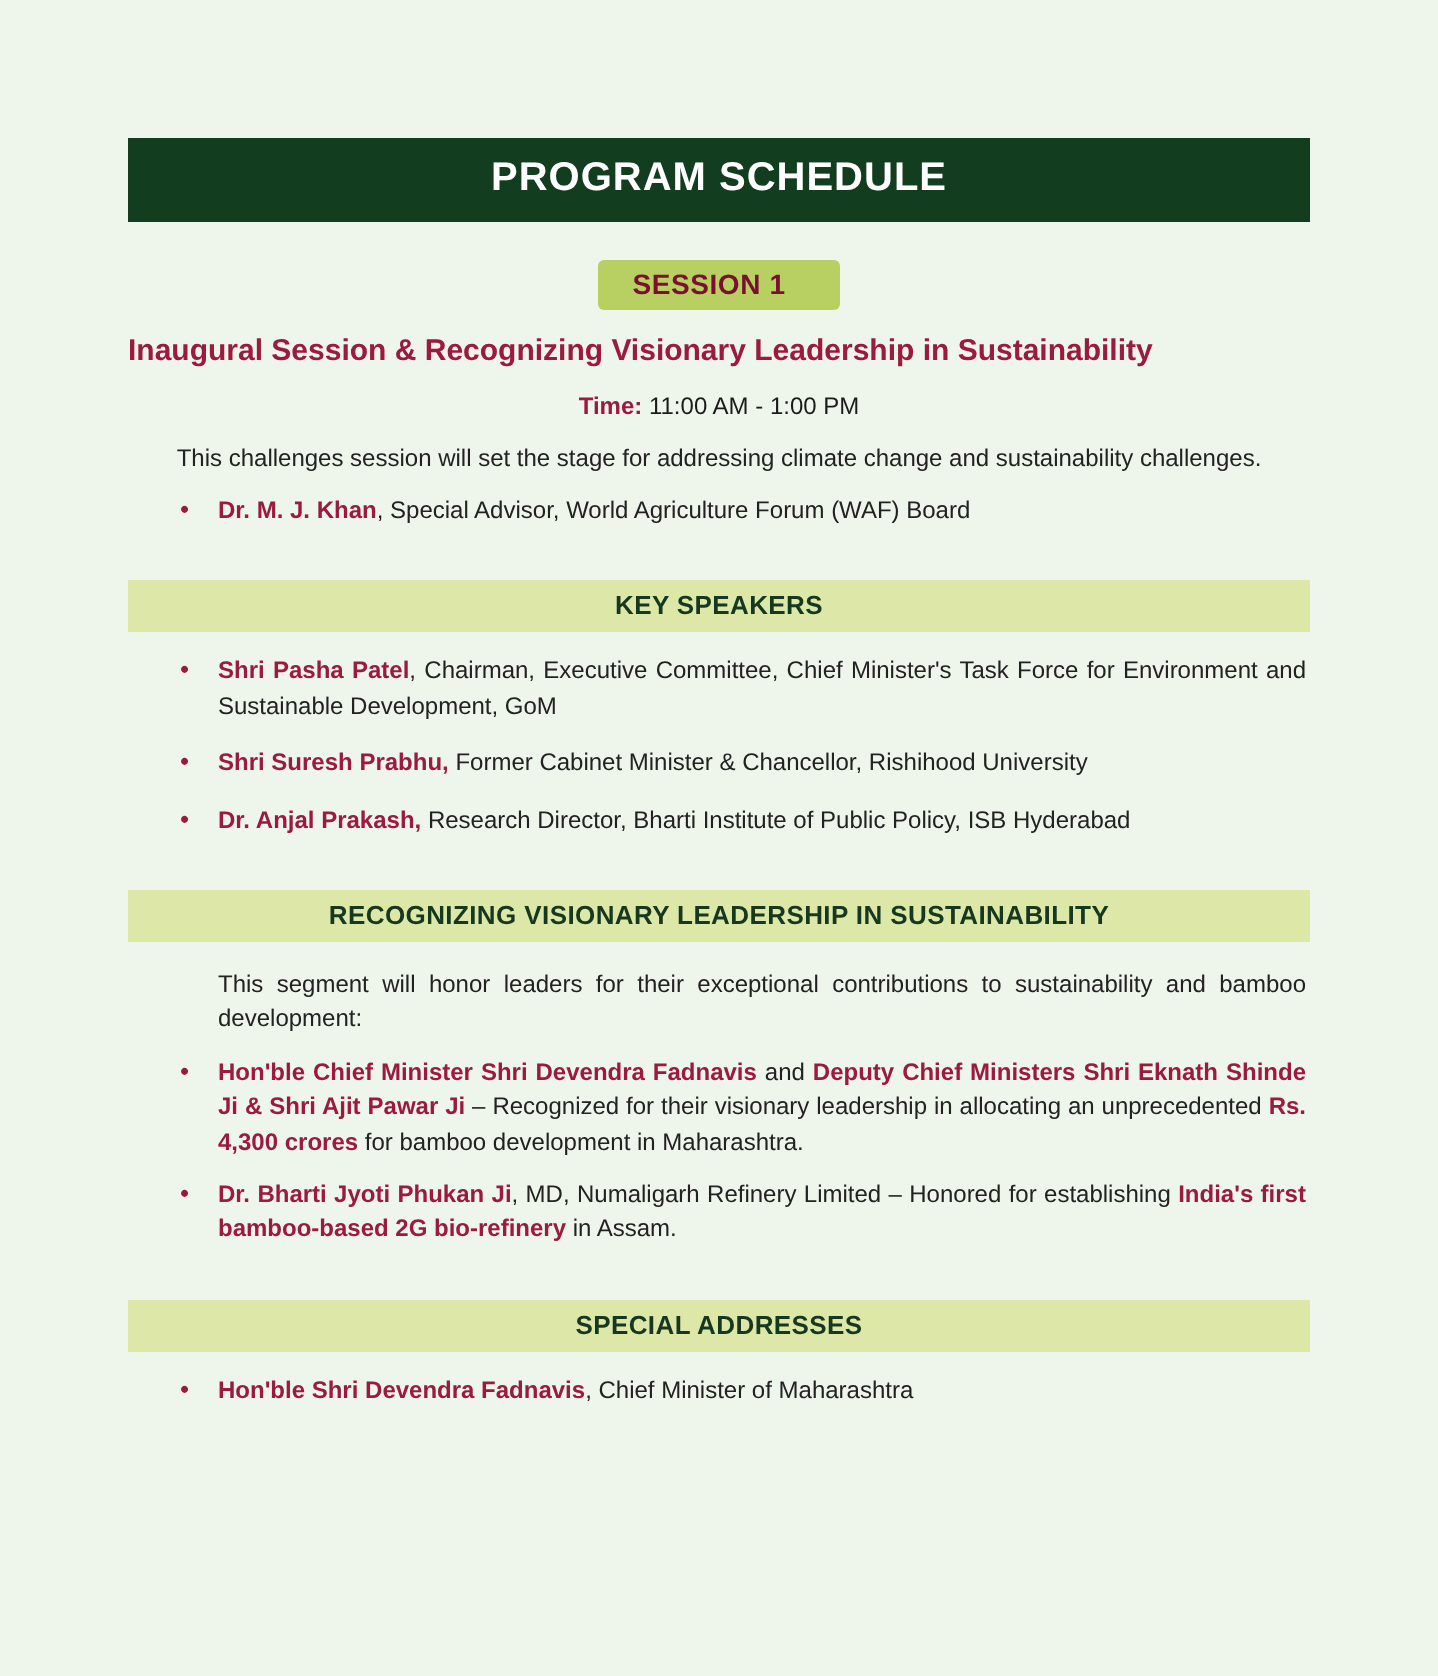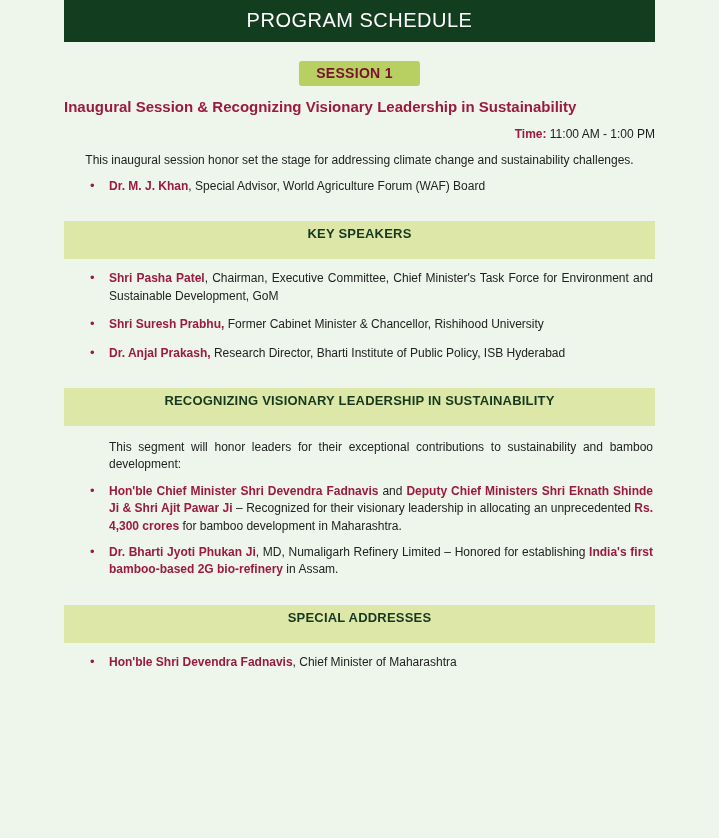--- a/index.html
+++ b/index.html
@@ -15,25 +15,26 @@
     overflow: hidden;
   }
   .page {
     position: relative;
     width: 719px;
     height: 838px;
     box-sizing: border-box;
     padding: 0 64px;
   }
   .header-bar {
+    margin-top: 69px;
     background: #123d1f;
     color: #ffffff;
     text-align: center;
     font-size: 20px;
-    font-weight: normal;
+    font-weight: bold;
     letter-spacing: 0.5px;
     padding: 9px 0 10px 0;
   }
   .session-pill-wrap {
     text-align: center;
     margin-top: 19px;
   }
   .session-pill {
     display: inline-block;
     background: #b8cf62;
@@ -45,21 +46,21 @@
     border-radius: 3px;
   }
   .session-title {
     text-align: left;
     color: #9b1b3c;
     font-size: 15px;
     font-weight: bold;
     margin-top: 12px;
   }
   .time-line {
-    text-align: right;
+    text-align: center;
     font-size: 12px;
     margin-top: 12px;
   }
   .time-line .lbl {
     color: #9b1b3c;
     font-weight: bold;
   }
   .intro-para {
     text-align: center;
     font-size: 12px;
@@ -74,21 +75,21 @@
     padding-left: 45px;
   }
   .band {
     margin-top: 26px;
     background: #dde8a8;
     color: #16381f;
     text-align: center;
     font-size: 13px;
     font-weight: bold;
     letter-spacing: 0.2px;
-    padding: 5px 0 18px 0;
+    padding: 5px 0 6px 0;
   }
   ul.items {
     list-style: none;
     margin: 0;
     padding: 0;
   }
   ul.items li {
     position: relative;
     font-size: 12px;
     line-height: 1.45;
@@ -133,21 +134,21 @@
   <div class="session-pill-wrap">
     <span class="session-pill">SESSION 1</span>
   </div>
 
   <div class="session-title">Inaugural Session &amp; Recognizing Visionary Leadership in Sustainability</div>
 
   <div class="time-line">
     <span class="lbl">Time:</span><span> 11:00 AM - 1:00 PM</span>
   </div>
 
-  <div class="intro-para">This inaugural session honor set the stage for addressing climate change and sustainability challenges.</div>
+  <div class="intro-para">This challenges session will set the stage for addressing climate change and sustainability challenges.</div>
 
 
   <ul class="items">
     <li><span class="nb">Dr. M. J. Khan</span><span>, Special Advisor, World Agriculture Forum (WAF) Board</span></li>
   </ul>
 
   <div class="band">KEY SPEAKERS</div>
 
   <ul class="items">
     <li><span class="nb">Shri Pasha Patel</span><span>, Chairman, Executive Committee, Chief Minister's Task Force for Environment and Sustainable Development, GoM</span></li>

